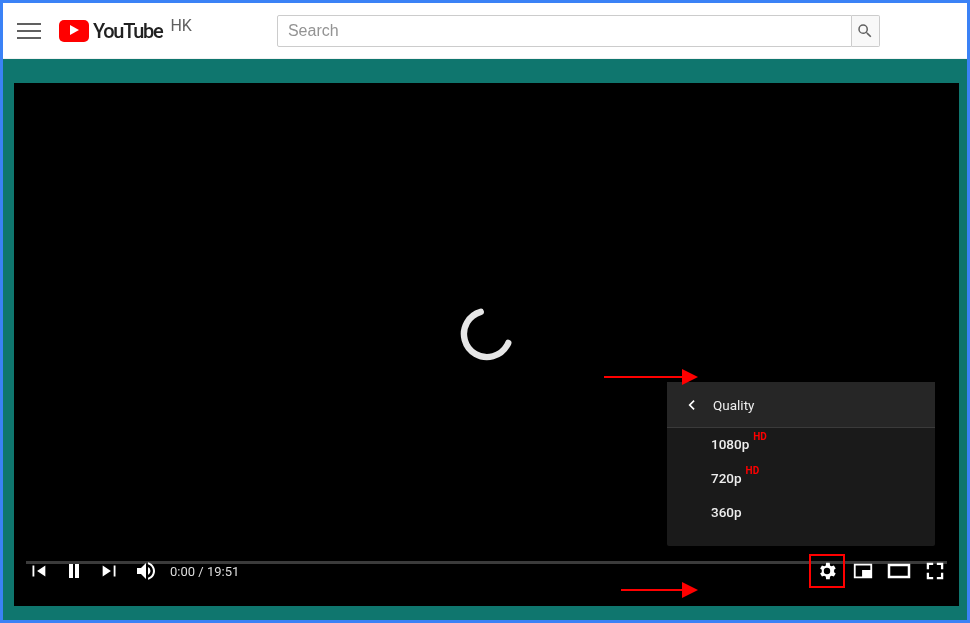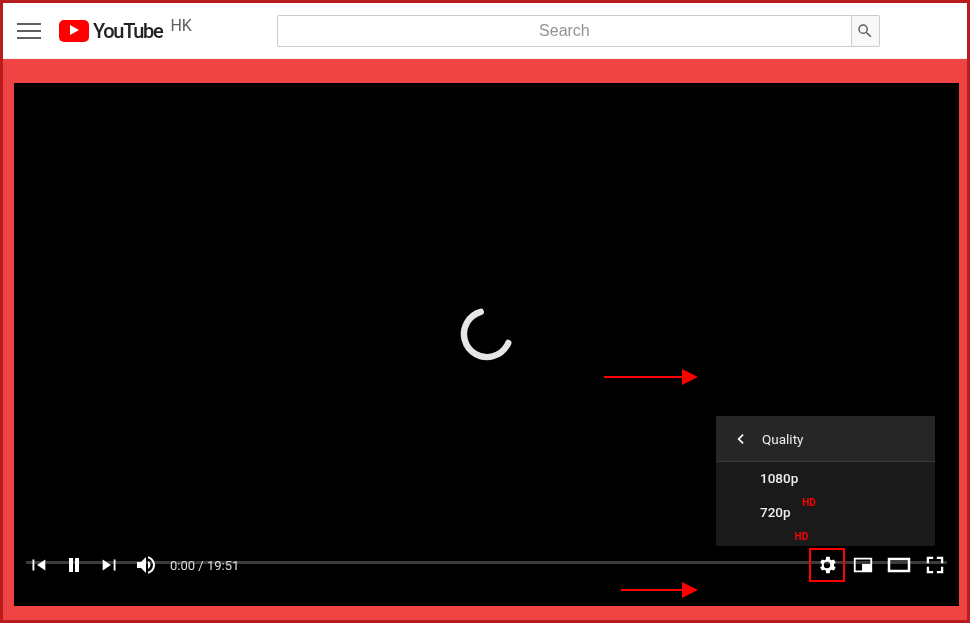--- a/index.html
+++ b/index.html
@@ -1,54 +1,54 @@
 <!DOCTYPE html>
 <html><head>
 <meta charset="utf-8">
 <style>
   * { box-sizing: border-box; margin: 0; padding: 0; }
   html, body { width: 970px; height: 623px; font-family: Roboto, Arial, sans-serif; background:#000; }
-  .frame { width: 970px; height: 623px; background:#ef4444; border:3px solid #b91c1c; position:relative; }
+  .frame { width: 970px; height: 623px; background:#0f766e; border:3px solid #3b82f6; position:relative; }
 
   
   .header { height:56px; background:#fff; display:flex; align-items:center; padding:0 16px 0 14px; border-bottom:1px solid rgba(0,0,0,.05);}
   .menu-btn { width:24px; height:24px; display:flex; flex-direction:column; justify-content:center; gap:5px; cursor:pointer; margin-right:18px;}
   .menu-btn span{height:2px;background:#606060;}
   .logo { display:flex; align-items:center; gap:4px; cursor:pointer;}
   .logo-play { width:30px; height:22px; background:#ff0000; border-radius:5px; position:relative;}
   .logo-play::after{content:"";position:absolute;left:11px;top:5.5px;border-left:9px solid #fff;border-top:5.5px solid transparent;border-bottom:5.5px solid transparent;}
   .logo-text{font-weight:500; font-size:20px; letter-spacing:-1.3px; color:#212121;}
   .logo-region{font-size:16px;color:#606060; margin-left:4px; margin-top:-10px;}
   .search-wrap{flex:1; display:flex; justify-content:center;}
-  .search-box{width:575px;height:32px;border:1px solid #ccc; border-radius:2px 0 0 2px; padding:2px 10px; font-size:16px; color:#111; outline:none;text-align:center;}
+  .search-box{width:575px;height:32px;border:1px solid #ccc; border-radius:2px 0 0 2px; padding:2px 10px; font-size:16px; color:#111; outline:none;}
   .search-box::placeholder{color:#939393;}
   .search-btn{width:28px;height:32px;border:1px solid #ccc;border-left:none;background:#f8f8f8;display:flex;align-items:center;justify-content:center;cursor:pointer;border-radius:0 2px 2px 0; margin-right:-14px;}
 
   
   .stage{position:absolute; left:11px; right:8px; top:80px; bottom:14px; background:#000;}
   .spinner{position:absolute; left:50%; top:48%; width:64px;height:64px;margin:-32px 0 0 -32px;}
   .spinner svg{width:64px;height:64px;}
 
   
   .progress{position:absolute;left:12px;right:12px;bottom:42px;height:3px;background:#3b3b3b;}
-  .controls{position:absolute;left:6px;right:6px;bottom:22px;height:38px;display:flex;align-items:center;color:#fff;}
+  .controls{position:absolute;left:6px;right:6px;bottom:16px;height:38px;display:flex;align-items:center;color:#fff;}
   .cbtn{width:36px;height:36px;display:flex;align-items:center;justify-content:center;cursor:pointer;}
   .cbtn svg{fill:#fff;}
   .time{font-size:13px;color:#ddd;margin-left:6px;}
   .spacer{flex:1;}
   .hl{border:2.5px solid #ff0000; padding:0; width:36px; height:34px; display:flex; align-items:center; justify-content:center;}
 
   
-  .menu{position:absolute; right:24px; bottom:60px; width:219px; background:#1a1a1a; border-radius:2px; color:#eee; font-size:13.5px; box-shadow:0 2px 8px rgba(0,0,0,.5);}
+  .menu{position:absolute; right:24px; bottom:60px; width:268px; background:#1a1a1a; border-radius:2px; color:#eee; font-size:13.5px; box-shadow:0 2px 8px rgba(0,0,0,.5);}
   .menu-head{height:46px;display:flex;align-items:center;padding:0 14px;border-bottom:1px solid #3a3a3a;cursor:pointer;background:#262626;}
   .menu-head svg{fill:#fff;margin-right:12px;}
   .menu-items{padding:8px 0;}
   .mi{height:34px;display:flex;align-items:flex-start;padding-left:44px;cursor:pointer;position:relative; font-weight:500;}
   .mi.sel::before{content:"";position:absolute;left:14px;top:11px;width:14px;height:8px;border-left:2.5px solid #fff;border-bottom:2.5px solid #fff;transform:rotate(-48deg);}
-  .hd{color:#ff0000;font-size:10px;font-weight:700;margin-left:4px;position:relative;top:-5px;margin-top:32px;}
+  .hd{color:#ff0000;font-size:10px;font-weight:700;margin-left:4px;position:relative;top:-5px;}
 
   
   .arrow{position:absolute;width:92px;height:2px;background:#ff0000;}
   .arrow::after{content:"";position:absolute;right:-2px;top:-7px;border-left:16px solid #ff0000;border-top:8px solid transparent;border-bottom:8px solid transparent;}
   .arrow.a1{top:293px; left:590px;}
   .arrow.a2{top:506px; left:607px; width:75px;}
 </style>
 </head>
 <body>
 
@@ -90,20 +90,23 @@
         <span>Quality</span>
       </div>
       <div class="menu-items" id="qitems">
           <div class="mi">
             <span>1080p</span>
             <span class="hd">HD</span>
           </div>
           <div class="mi">
             <span>720p</span>
             <span class="hd">HD</span>
+          </div>
+          <div class="mi">
+            <span>360p</span>
           </div>
         </div>
     </div>
 
     <div class="arrow a1"></div>
     <div class="arrow a2"></div>
 
     <div class="progress"></div>
     <div class="controls">
       <div class="cbtn">

